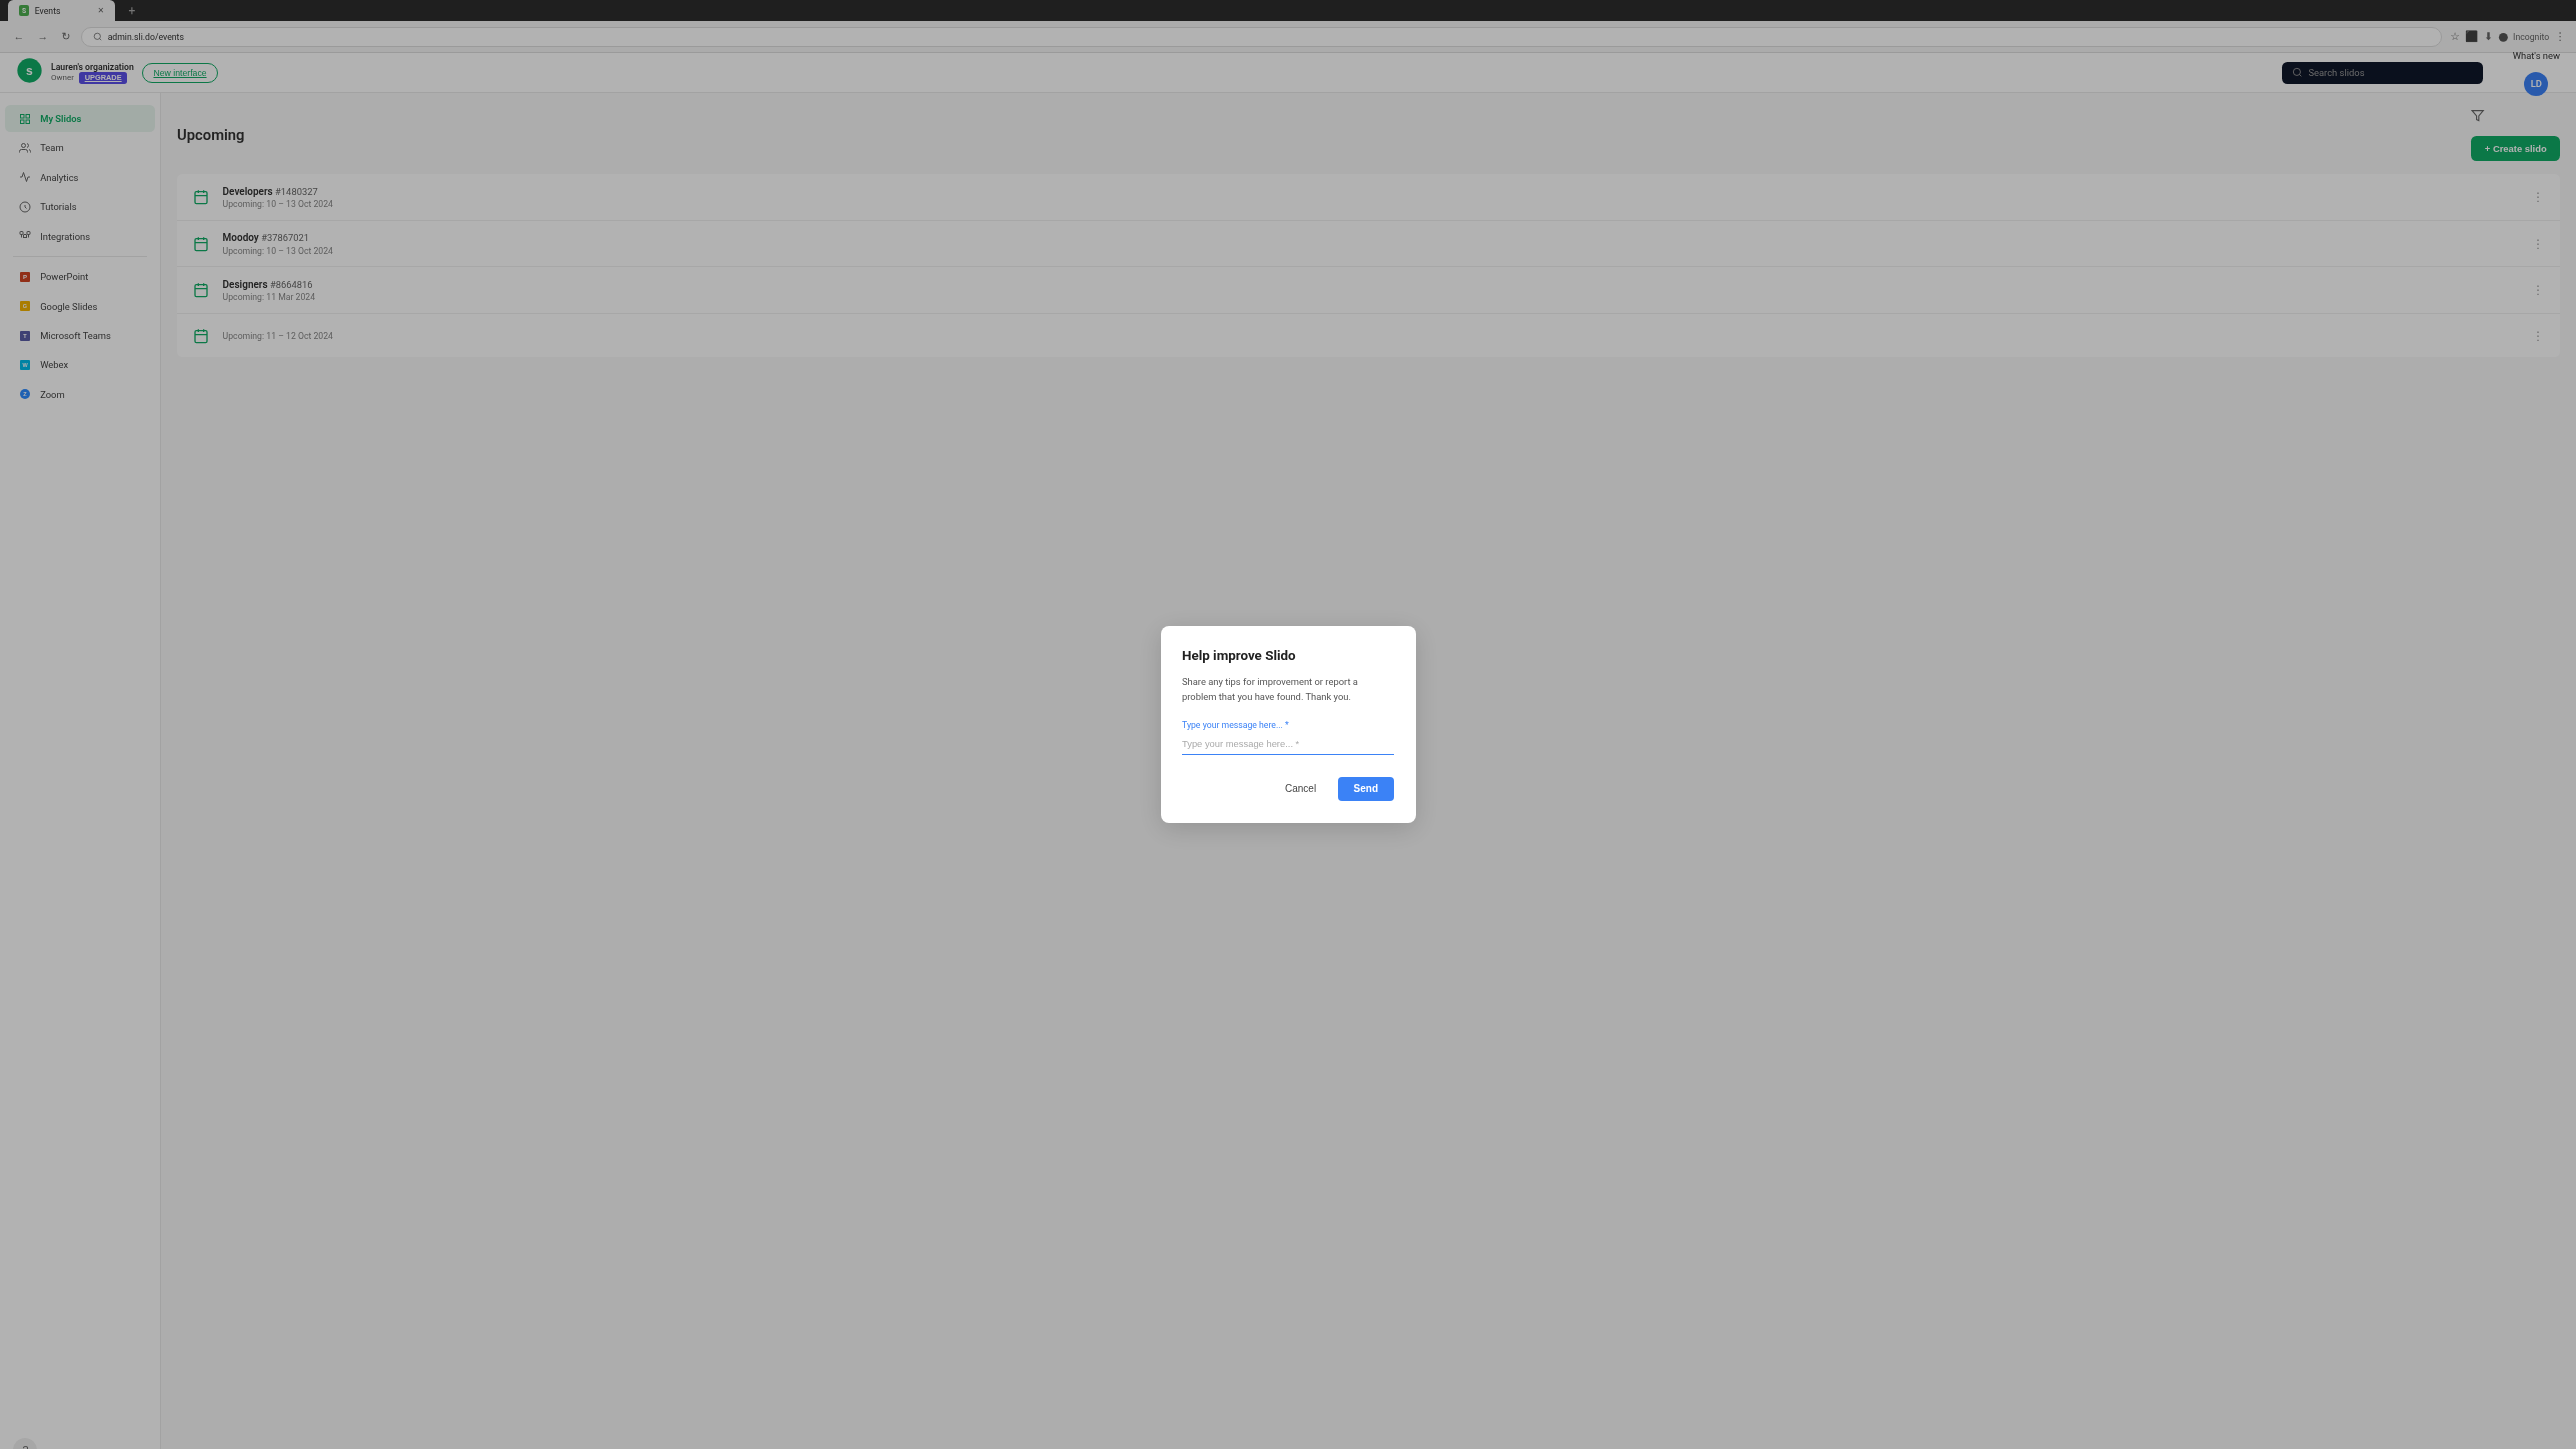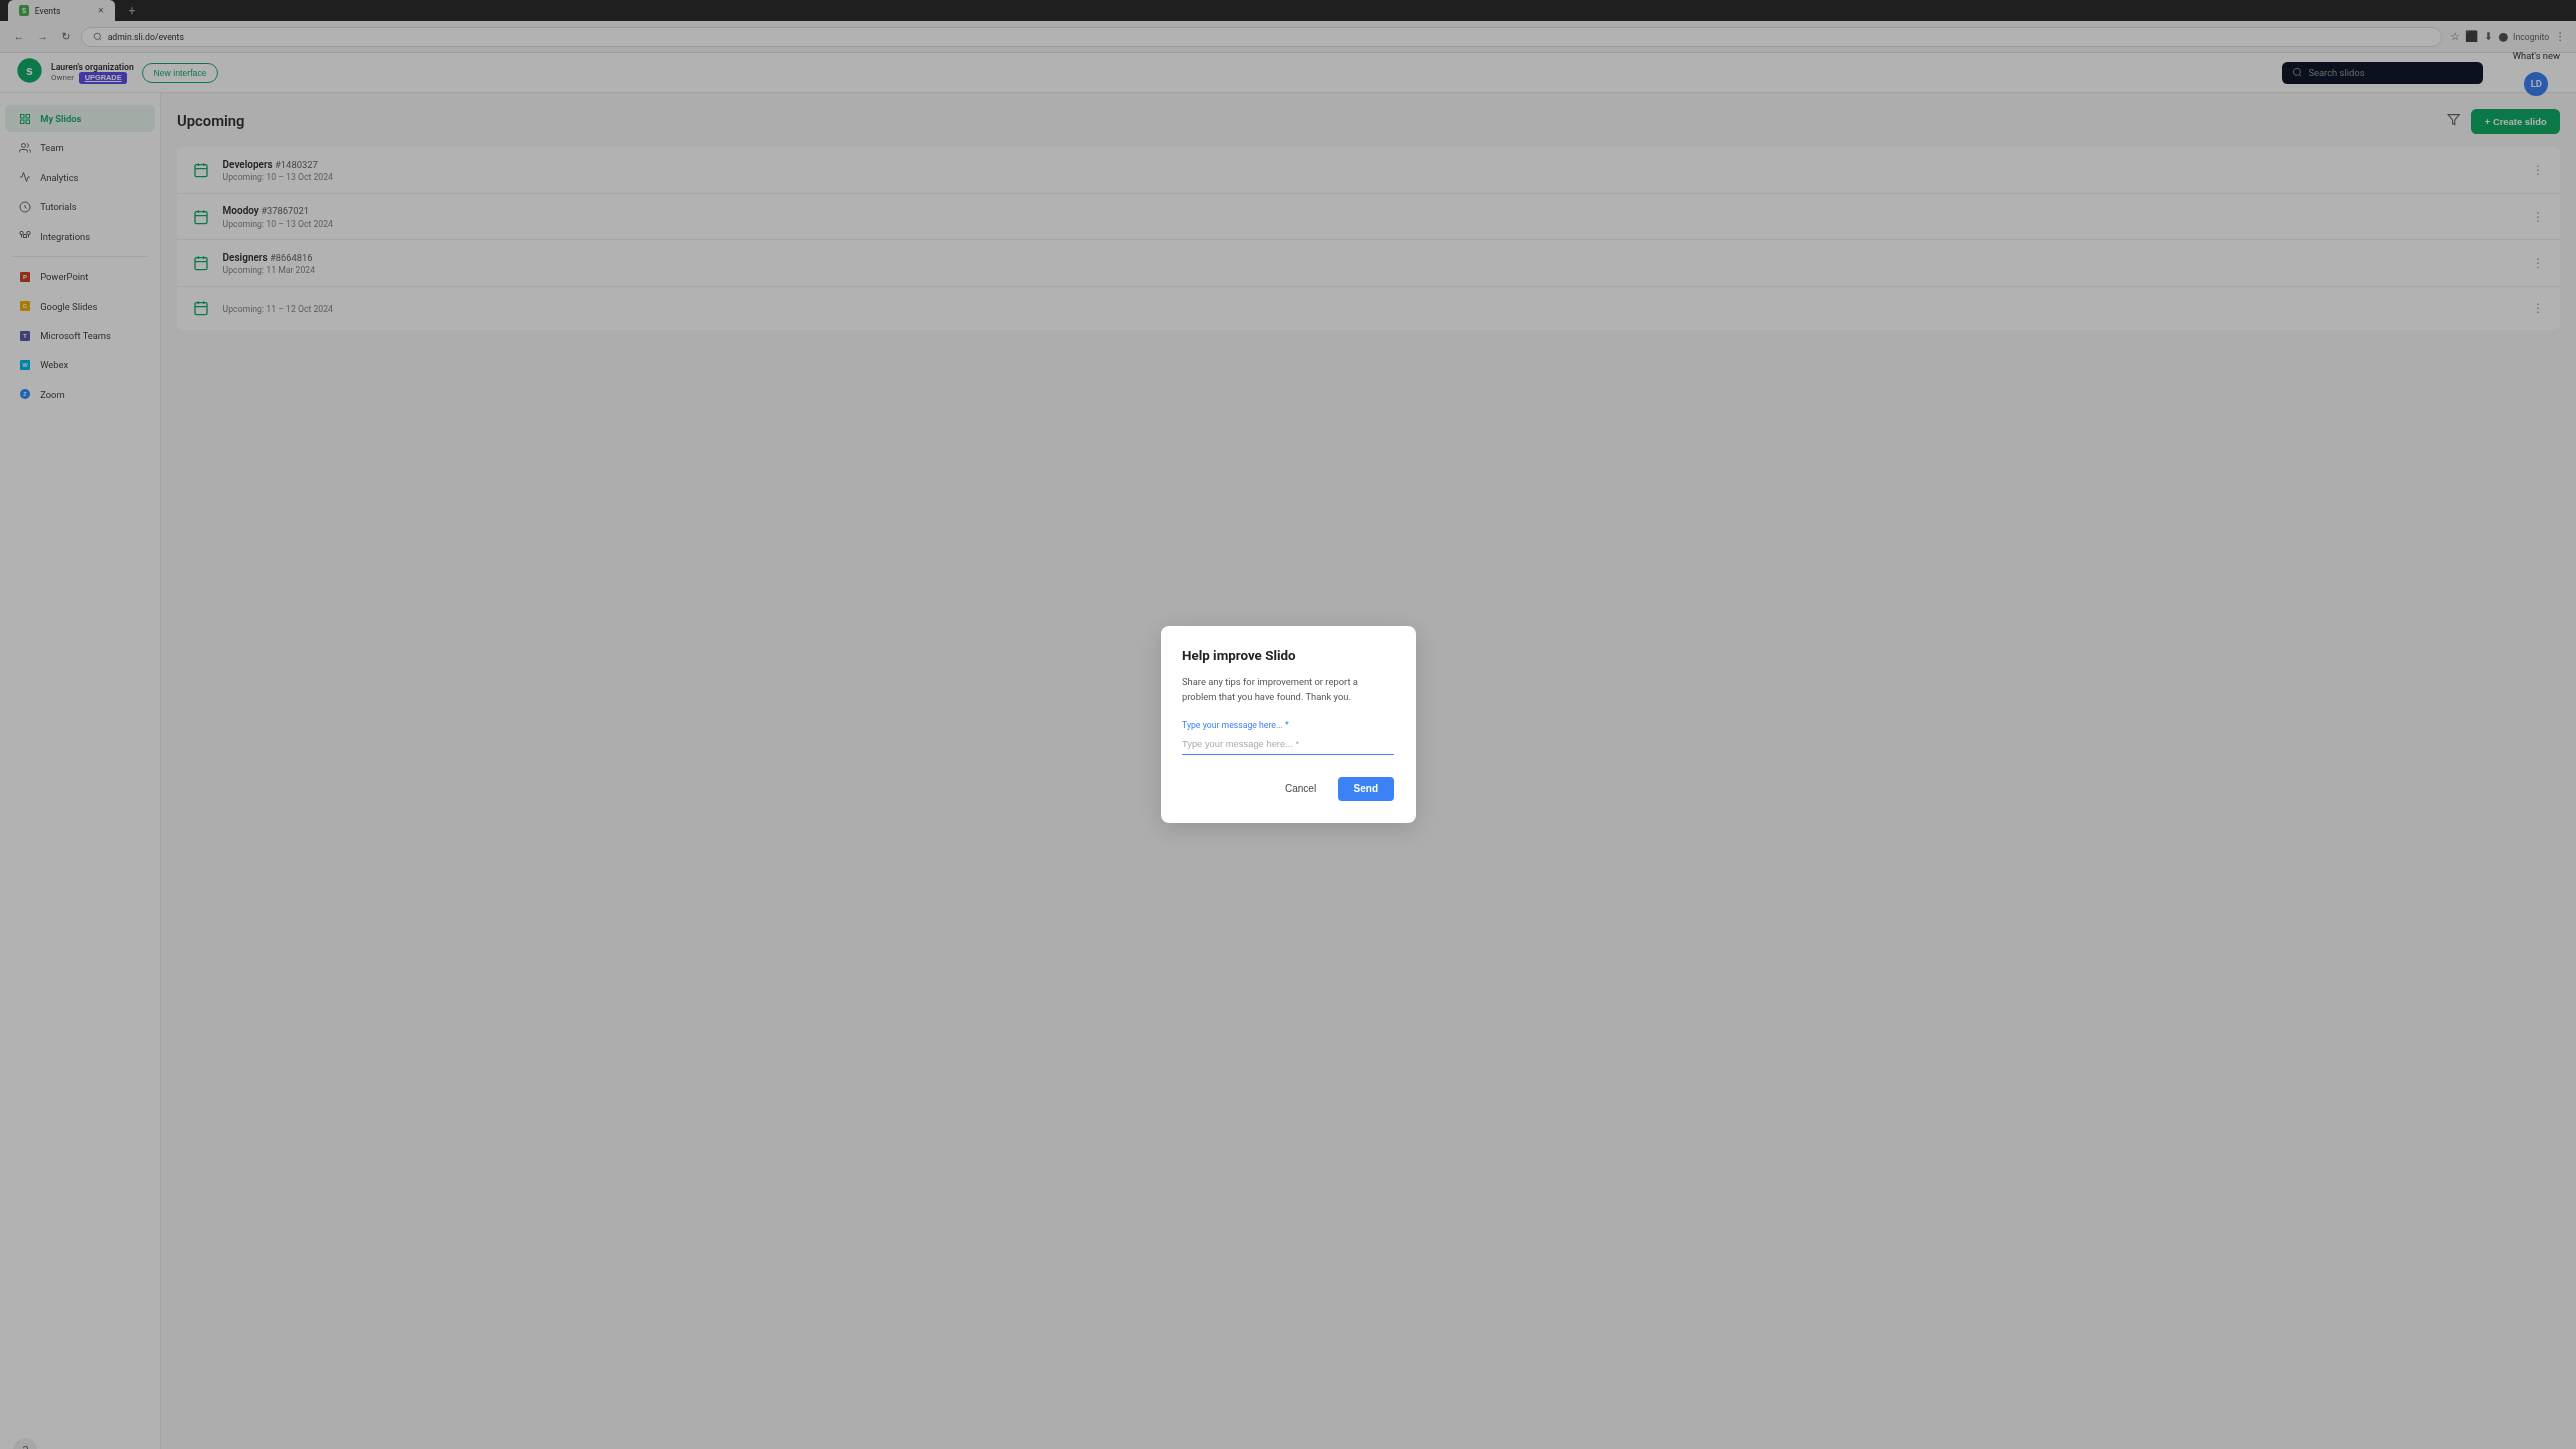--- a/index.html
+++ b/index.html
@@ -20,21 +20,21 @@
 
     
     .app-header { background: white; border-bottom: 0.7px solid #e8e8e8; display: flex; align-items: center; padding: 0 16px; height: 40px; position: relative; z-index: 10; }
     .logo-area { display: flex; align-items: center; gap: 8px; min-width: 134px; }
     .logo { color: #11AC66; font-size: 19px; font-weight: bold; }
     .org-info { display: flex; flex-direction: column; }
     .org-name { font-size: 8.7px; font-weight: 600; color: #333; }
     .org-role-row { display: flex; align-items: center; gap: 5.4px; }
     .org-role { font-size: 8px; color: #666; }
     .upgrade-btn { background: #5B4FE8; color: white; font-size: 7.4px; font-weight: 600; padding: 1.3px 5.4px; border-radius: 2.7px; cursor: pointer; border: none; text-decoration: underline; }
-    .new-interface-btn { background: white; border: 0.7px solid #11AC66; color: #11AC66; font-size: 8.7px; padding: 4px 10.7px; border-radius: 13.4px; cursor: pointer; }
+    .new-interface-btn { background: white; border: 0.7px solid #11AC66; color: #11AC66; font-size: 8.7px; padding: 4px 10.7px; border-radius: 13.4px; cursor: pointer; text-decoration: underline; }
     .header-spacer { flex: 1; }
     .search-box { display: flex; align-items: center; gap: 5.4px; background: #0f172a; border-radius: 5.4px; padding: 5.4px 10.7px; width: 201px; font-size: 9.4px; color: #999; cursor: pointer; }
     .header-actions { display: flex; align-items: center; gap: 10.7px; margin-left: 30px; flex-direction: column; }
     .whats-new { font-size: 9.4px; color: #333; cursor: pointer; }
     .avatar { width: 24px; height: 24px; border-radius: 50%; background: #3b82f6; color: white; display: flex; align-items: center; justify-content: center; font-size: 9.4px; font-weight: 600; cursor: pointer; }
 
     
     .sidebar { width: 161px; background: white; border-right: 0.7px solid #e8e8e8; padding: 10.7px 0; display: flex; flex-direction: column; flex-shrink: 0; }
     .sidebar-item { display: flex; align-items: center; gap: 8px; padding: 6.7px 13.4px; cursor: pointer; font-size: 9.4px; color: #444; border-radius: 5.4px; margin: 1.3px 5.4px; }
     .sidebar-item.active { background: #e8f5ee; color: #11AC66; font-weight: 600; }
@@ -258,21 +258,21 @@
     </div>
 
     <div class="sidebar-footer">
       <button class="help-btn">?</button>
     </div>
   </div>
 
   <div class="main">
     <div class="main-header">
       <h1 class="page-title">Upcoming</h1>
-      <div style="display:flex;align-items:center;gap:10.7px;">
+      <div style="display:flex;gap:10.7px;flex-direction:column;">
         <span style="cursor:pointer;color:#666;">
           <svg width="13.4" height="13.4" viewBox="0 0 24 24" fill="none" stroke="#666" stroke-width="2">
               <polygon points="22 3 2 3 10 12.46 10 19 14 21 14 12.46 22 3"></polygon>
             </svg>
         </span>
         <button class="create-btn">+ Create slido</button>
       </div>
     </div>
 
     <div class="events-list">

